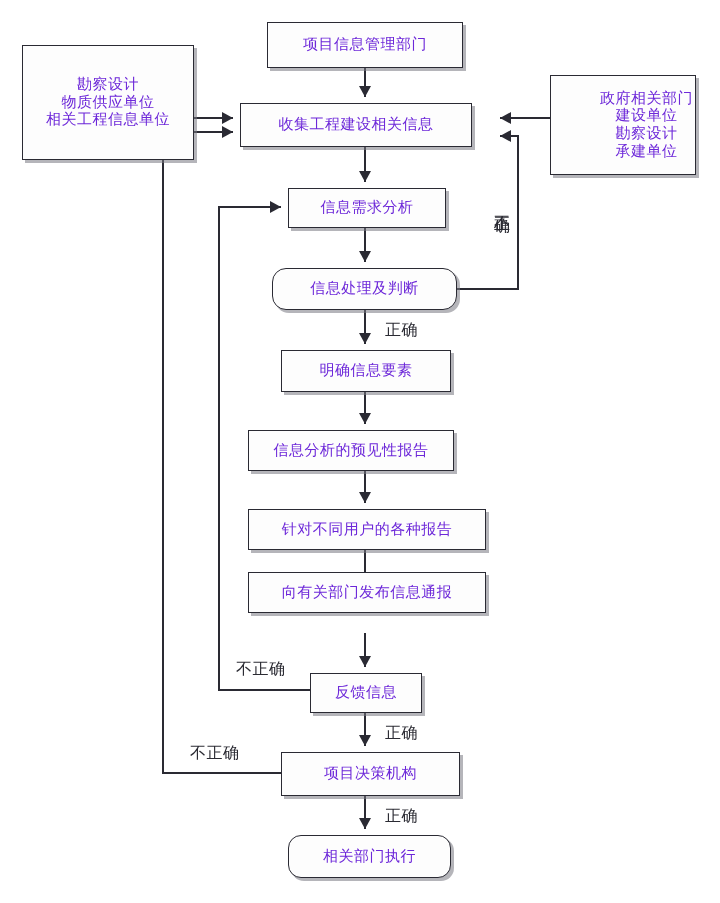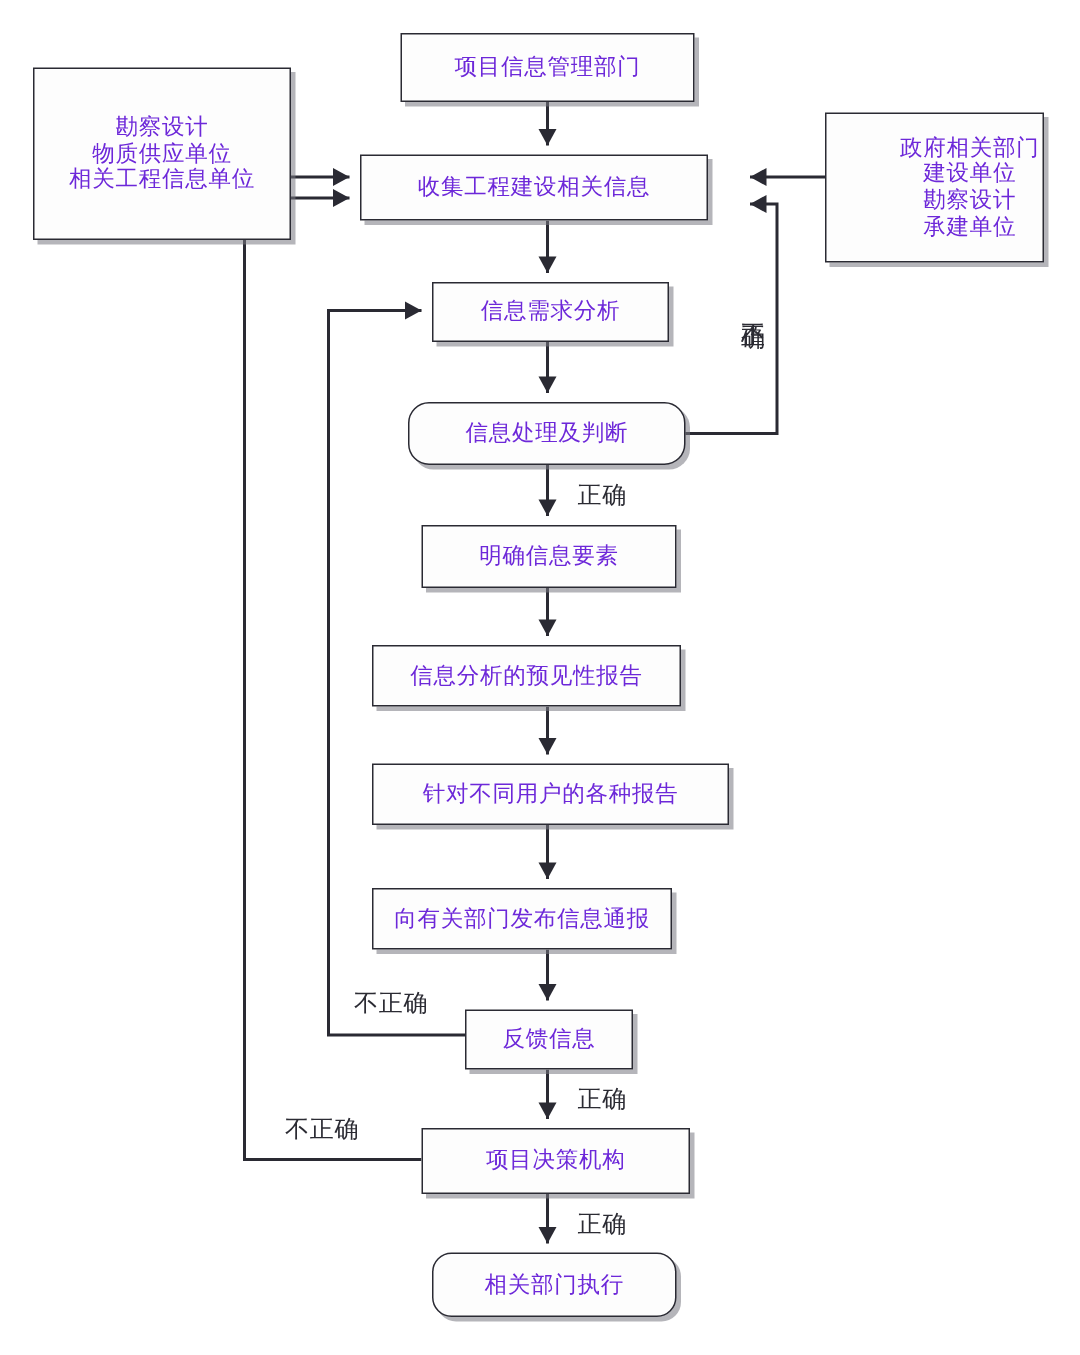--- a/index.html
+++ b/index.html
@@ -164,21 +164,21 @@
       </div>
       <div class="node" style="left: 281px; top: 350px; width: 170px; height: 42px; background: rgb(253, 253, 253); border-color: rgb(42, 42, 51);">
         <div class="ln">明确信息要素</div>
       </div>
       <div class="node" style="left: 248px; top: 430px; width: 206px; height: 41px; background: rgb(253, 253, 253); border-color: rgb(42, 42, 51);">
         <div class="ln">信息分析的预见性报告</div>
       </div>
       <div class="node" style="left: 248px; top: 509px; width: 238px; height: 41px; background: rgb(253, 253, 253); border-color: rgb(42, 42, 51);">
         <div class="ln">针对不同用户的各种报告</div>
       </div>
-      <div class="node" style="left: 248px; top: 592px; width: 200px; height: 41px; background: rgb(253, 253, 253); border-color: rgb(42, 42, 51);">
+      <div class="node" style="left: 248px; top: 572px; width: 238px; height: 41px; background: rgb(253, 253, 253); border-color: rgb(42, 42, 51);">
         <div class="ln">向有关部门发布信息通报</div>
       </div>
       <div class="node" style="left: 310px; top: 673px; width: 112px; height: 40px; background: rgb(253, 253, 253); border-color: rgb(42, 42, 51);">
         <div class="ln">反馈信息</div>
       </div>
       <div class="node" style="left: 281px; top: 752px; width: 179px; height: 44px; background: rgb(253, 253, 253); border-color: rgb(42, 42, 51);">
         <div class="ln">项目决策机构</div>
       </div>
       <div class="node" style="left: 288px; top: 835px; width: 163px; height: 43px; background: rgb(253, 253, 253); border-color: rgb(42, 42, 51); border-radius: 13px;">
         <div class="ln">相关部门执行</div>

